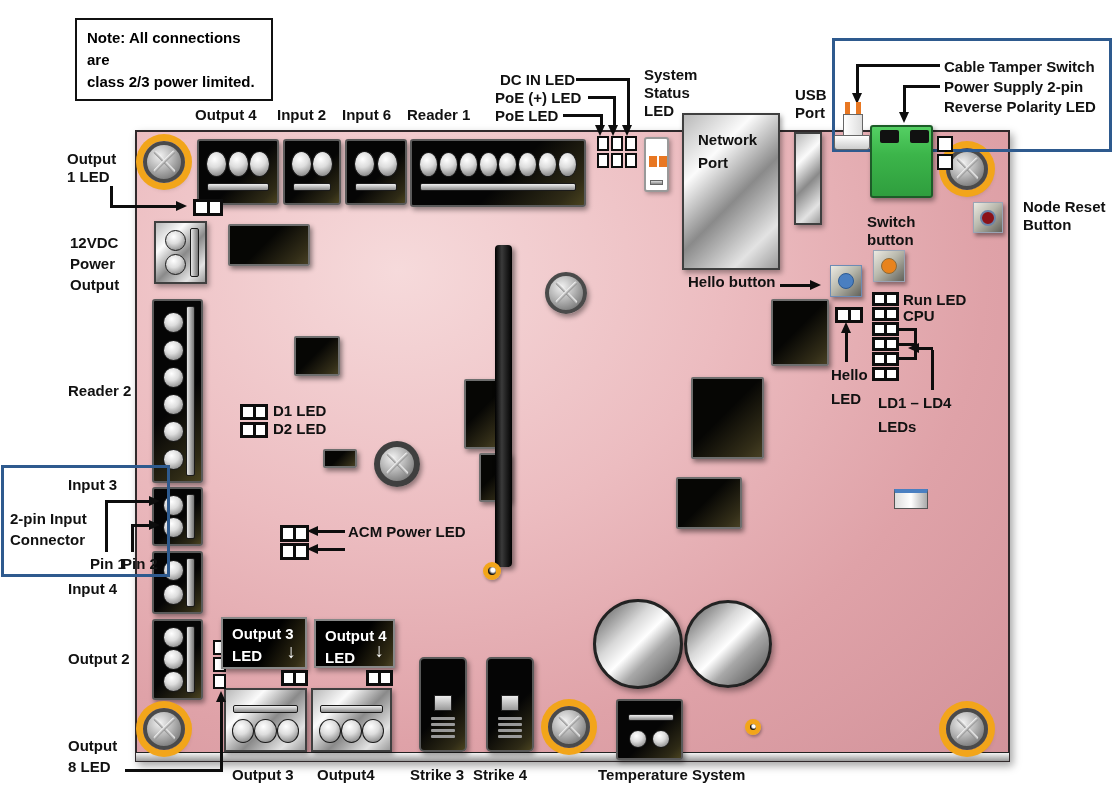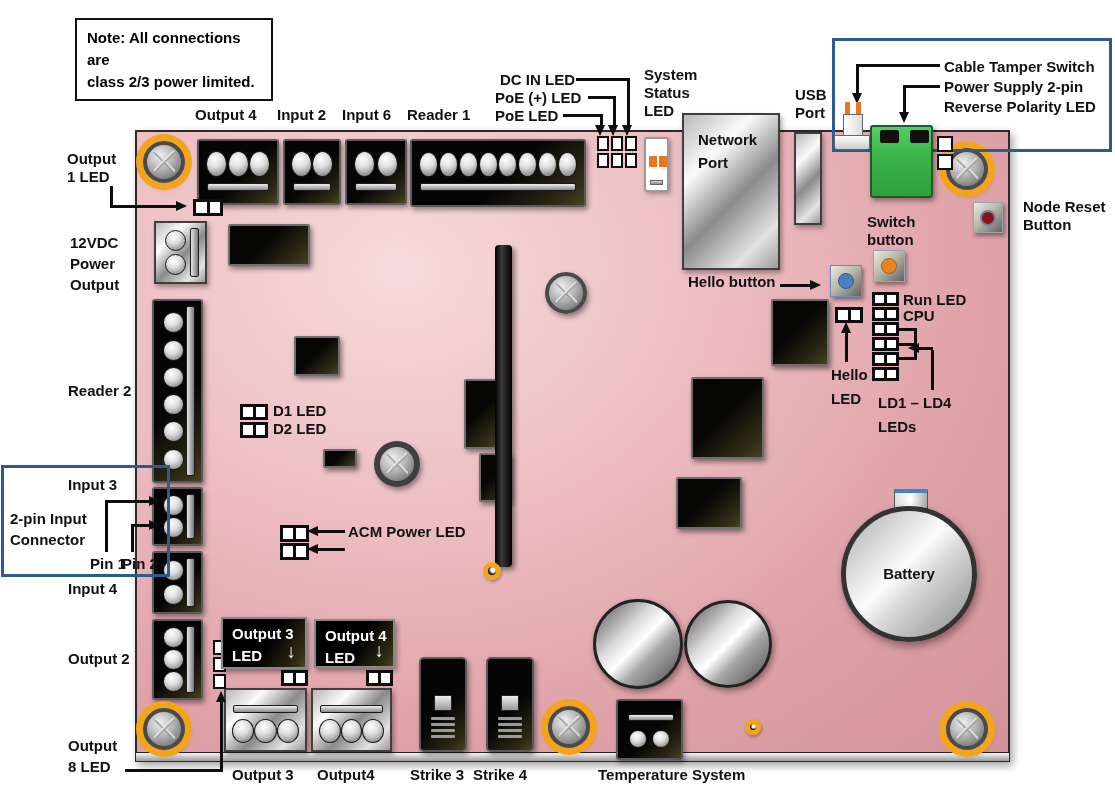--- a/index.html
+++ b/index.html
@@ -279,23 +279,20 @@
   <div class="vl" style="left:914px;top:328px;height:32px"></div>
   <div class="vl" style="left:931px;top:350px;height:40px"></div>
   <div class="hl" style="left:917px;top:347px;width:16px"></div>
   <div class="ah l" style="left:908px;top:343px"></div>
   <div class="lbl" style="left:878px;top:391px;line-height:1.6">
     <span>LD1 – LD4</span><br>
     <span>LEDs</span>
   </div>
 
   <div style="position:absolute;left:894px;top:489px;width:34px;height:20px;background:linear-gradient(90deg,#ddd,#fff,#aaa);border:1px solid #555;border-top:4px solid var(--hello-button-blue);z-index:6"></div>
-  <div style="position:absolute;left:841px;top:506px;width:136px;height:136px;border-radius:50%;border:5px solid #333;background:linear-gradient(135deg,#b5b5b5 5%,#fdfdfd 45%,#d5d5d5 60%,#8a8a8a 100%);z-index:7;display:flex;align-items:center;justify-content:center;box-shadow:2px 4px 8px rgba(0,0,0,.4)">
-    <span class="lbl" style="position:static">Battery</span>
-  </div>
 
   <div class="chip" style="left:228px;top:224px;width:82px;height:42px"></div>
   <div class="chip" style="left:294px;top:336px;width:46px;height:40px"></div>
   <div class="chip" style="left:323px;top:449px;width:34px;height:19px"></div>
   <div class="chip" style="left:464px;top:379px;width:35px;height:70px"></div>
   <div class="chip" style="left:479px;top:453px;width:32px;height:49px"></div>
   <div class="chip" style="left:771px;top:299px;width:58px;height:67px"></div>
   <div class="chip" style="left:691px;top:377px;width:73px;height:82px"></div>
   <div class="chip" style="left:676px;top:477px;width:66px;height:52px"></div>
   <div style="position:absolute;left:495px;top:245px;width:17px;height:322px;background:linear-gradient(90deg,#000,#3a3a3a 40%,#000);border-radius:4px;box-shadow:3px 3px 5px rgba(0,0,0,.45);z-index:6"></div>

